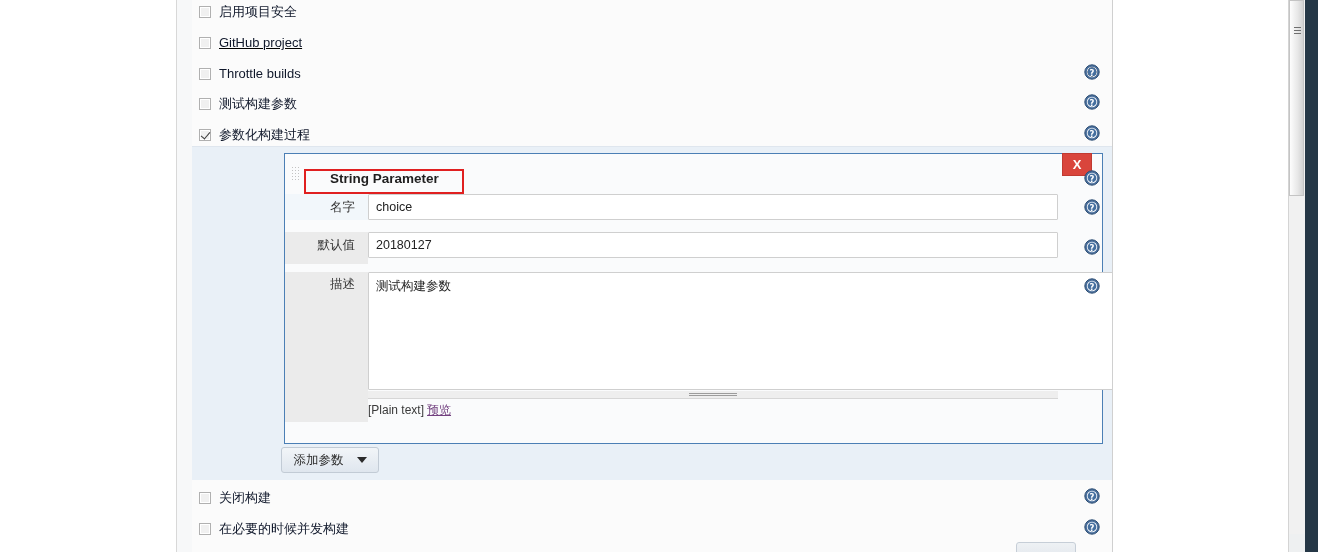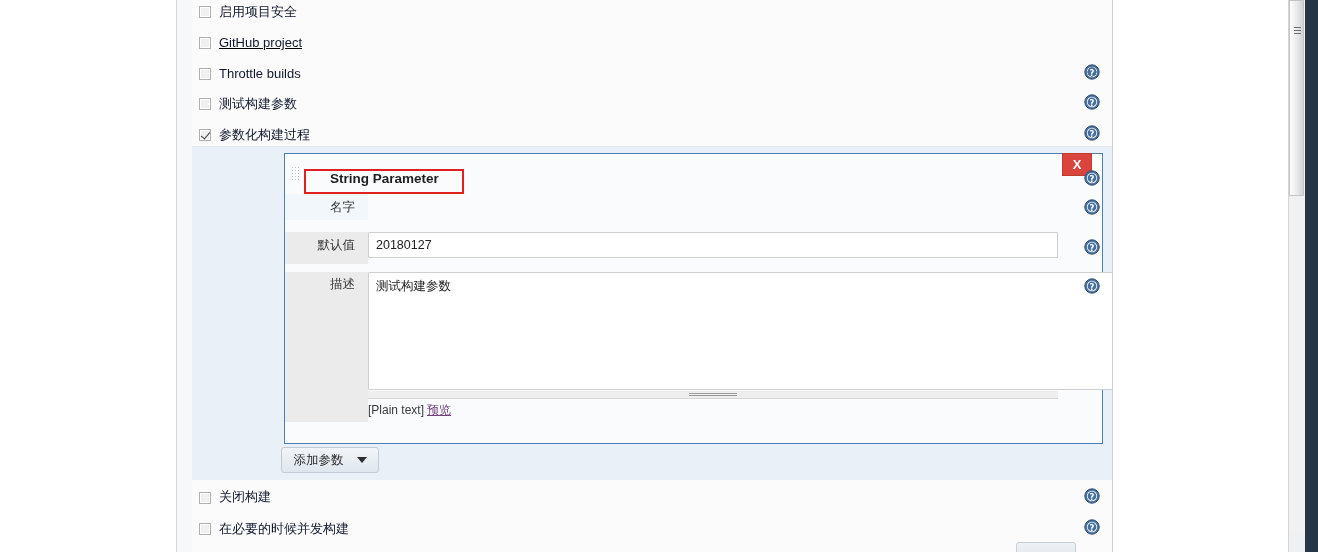--- a/index.html
+++ b/index.html
@@ -414,20 +414,21 @@
           <div class="title-box">
             <span class="title-text">String Parameter</span>
           </div>
           <div class="close-x">X</div>
         </div>
 
         <div class="field-row row-name">
           <div class="field-label-cell lbl-bg-blue">
             <span>名字</span>
           </div>
+          <input class="text-input" type="text" value="choice" style="">
         </div>
 
         <div class="field-row row-value">
           <div class="field-label-cell lbl-bg-gray">
             <span>默认值</span>
           </div>
           <input class="text-input" type="text" value="20180127" style="">
         </div>
 
         <div class="field-row row-desc">
@@ -478,21 +479,21 @@
             <text x="8" y="11.6" font-size="8.4" font-family="DejaVu Sans, sans-serif" font-weight="bold" fill="#ffffff" text-anchor="middle">?</text>
           </svg>
       </div>
 
       <div class="add-param-btn">
         <span>添加参数</span>
         <span class="caret"></span>
       </div>
     </div>
 
-    <div class="cb-row" style="top:488px;font-family:Liberation Mono, monospace;">
+    <div class="cb-row" style="top:488px;">
       <span class="cbox"></span>
       <span class="cb-label">关闭构建</span>
     </div>
 
     <div class="cb-row" style="top:519px;">
       <span class="cbox"></span>
       <span class="cb-label">在必要的时候并发构建</span>
     </div>
 
     <div class="help" style="left:892px; top:488px;">

